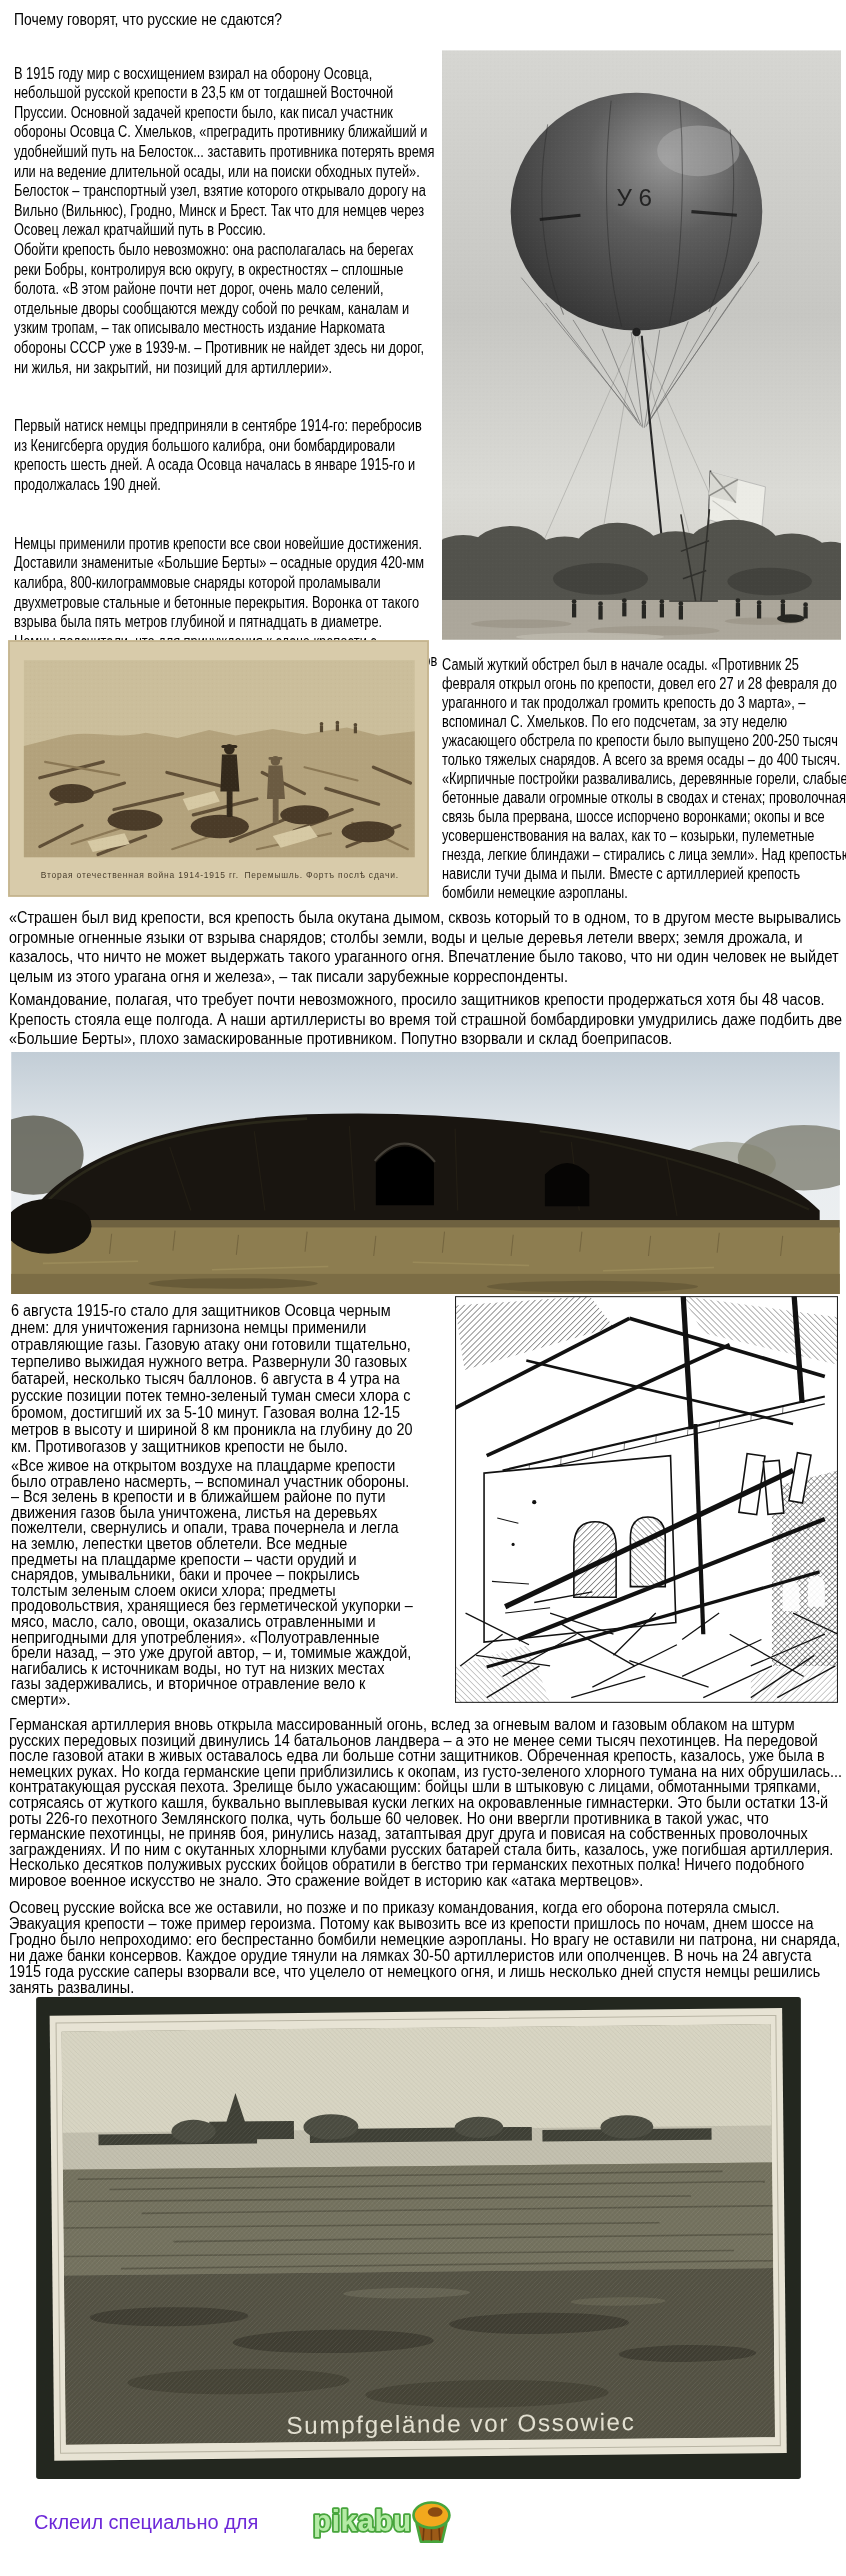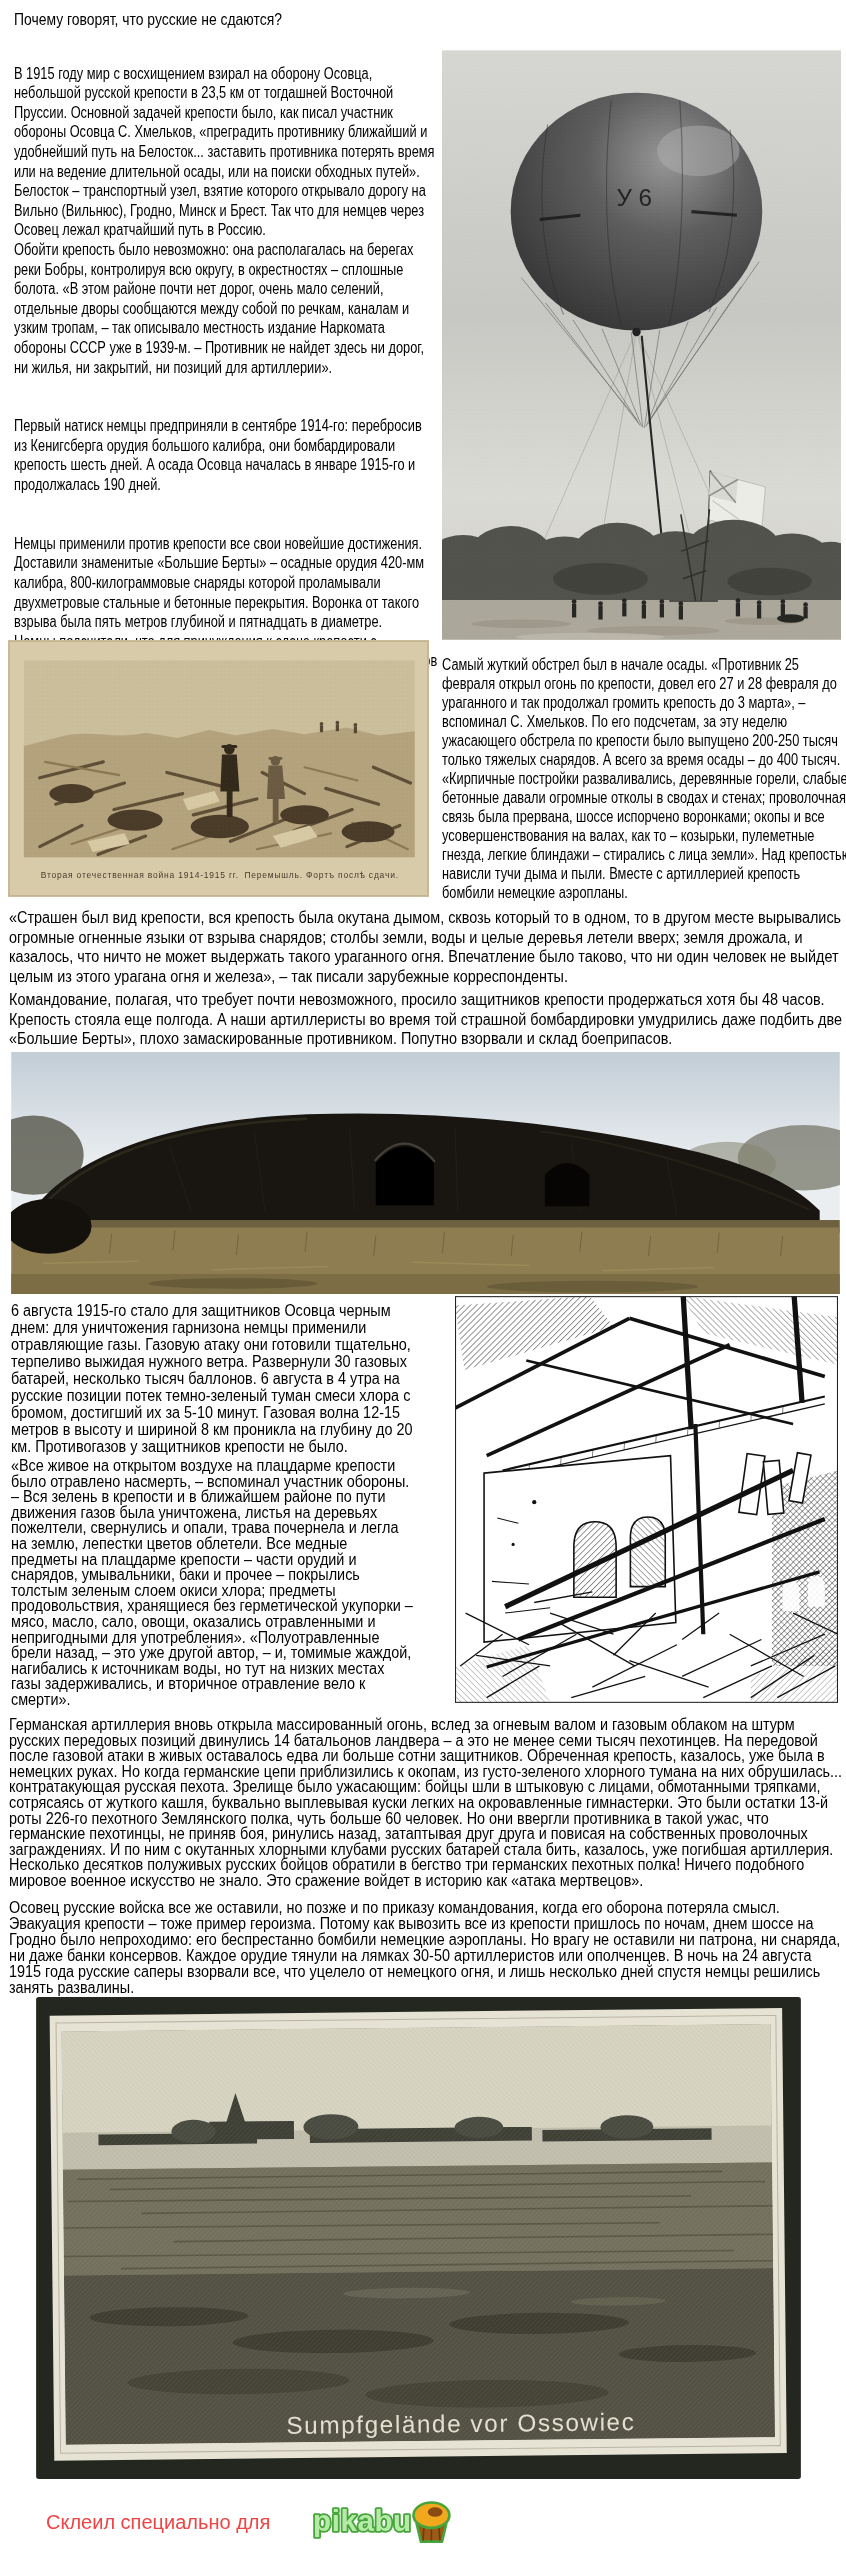--- a/index.html
+++ b/index.html
@@ -18,21 +18,21 @@
   #siege{left:442px;top:655px;width:516px;font-size:16px;line-height:19px;}
   #strashen{left:8.5px;top:908px;width:926px;font-size:16px;line-height:19.6px;}
   #komand{left:8.5px;top:990px;width:926px;font-size:16px;line-height:19.6px;}
   #bunker-photo{position:absolute;left:10.6px;top:1052px;}
   #gas{left:10.6px;top:1302px;width:453px;font-size:16px;line-height:17px;}
   #vse{left:10.6px;top:1458px;width:447px;font-size:16px;line-height:15.6px;}
   #ruins-drawing{position:absolute;left:455px;top:1296px;}
   #counter{left:8.5px;top:1717px;width:926px;font-size:16px;line-height:15.6px;}
   #evac{left:8.5px;top:1900px;width:926px;font-size:16px;line-height:16px;}
   #ossowiec-postcard{position:absolute;left:36px;top:1997px;}
-  #credit{position:absolute;left:34px;top:2511px;font-size:20px;color:#ef4444;white-space:nowrap;margin-left:12px;}
+  #credit{position:absolute;left:34px;top:2511px;font-size:20px;color:#6d28d9;white-space:nowrap;}
   #pikabu-logo{position:absolute;left:311px;top:2496px;}
   svg text{font-family:"Liberation Sans",sans-serif;}
 </style>
 </head>
 <body>
 
 <div class="page">
 
   <div id="page-title" class="tblock cond85">Почему говорят, что русские не сдаются?</div>
 

